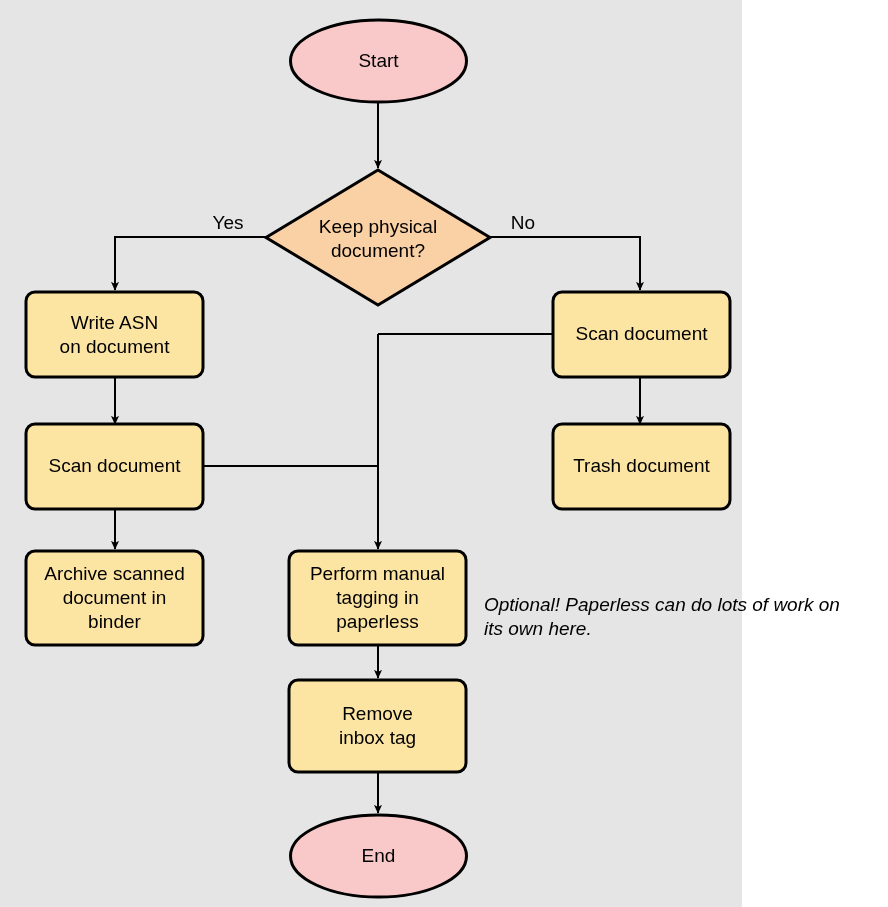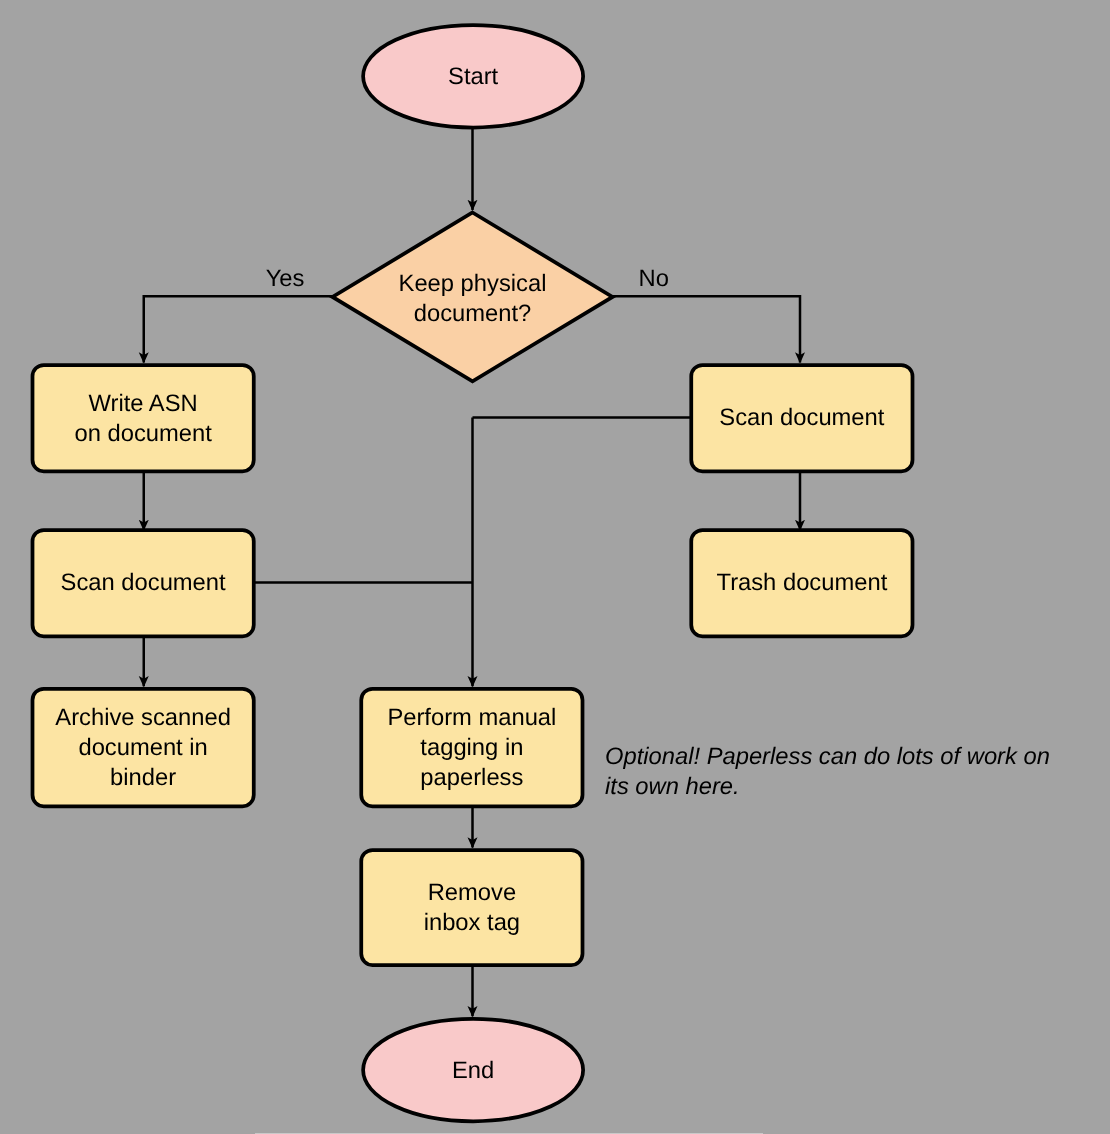--- a/index.html
+++ b/index.html
@@ -9,23 +9,23 @@
     background: #ffffff;
   }
   body {
     width: 888px;
     height: 907px;
     font-family: "Liberation Sans", sans-serif;
     overflow: hidden;
   }
   #flowchart-root {
     position: relative;
-    width: 888px;
+    width: 742px;
     height: 907px;
-    background: #a3a3a3;
+    background: #e5e5e5;
   }
   svg.diagram-layer {
     position: absolute;
     top: 0;
     left: 0;
     width: 888px;
     height: 907px;
   }
   .node-shape {
     stroke: #000000;

